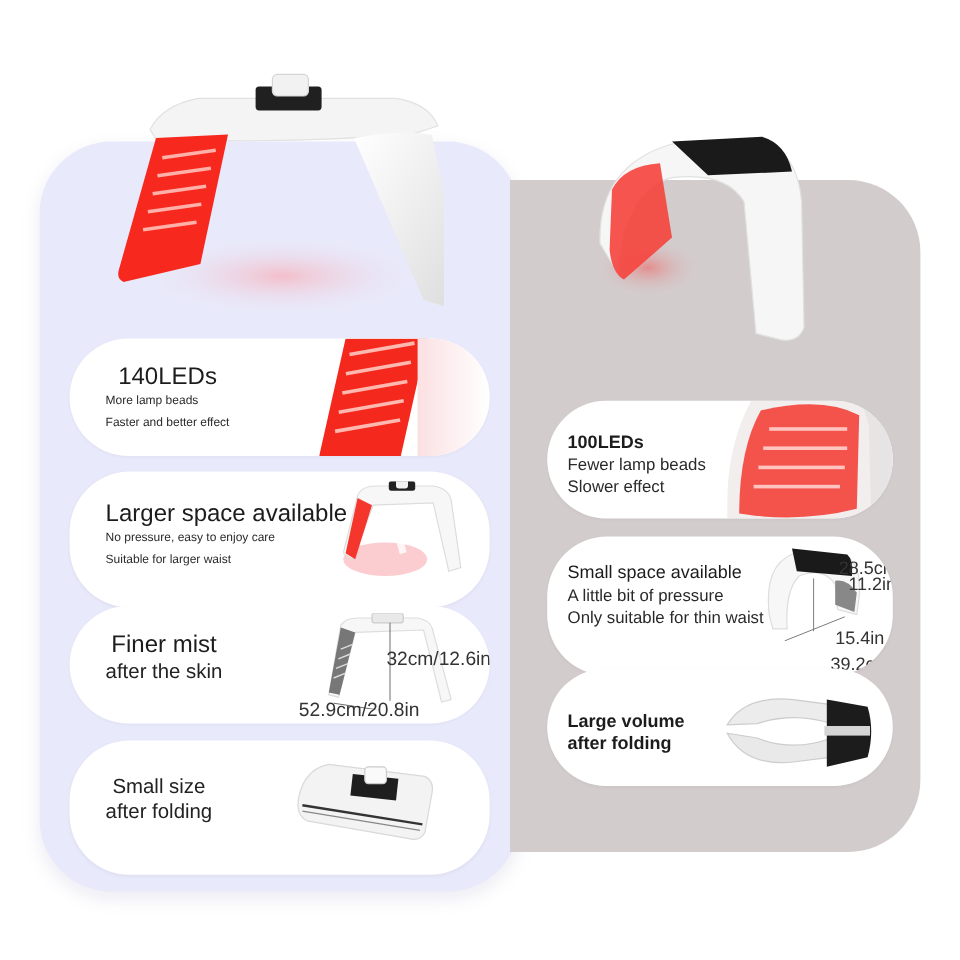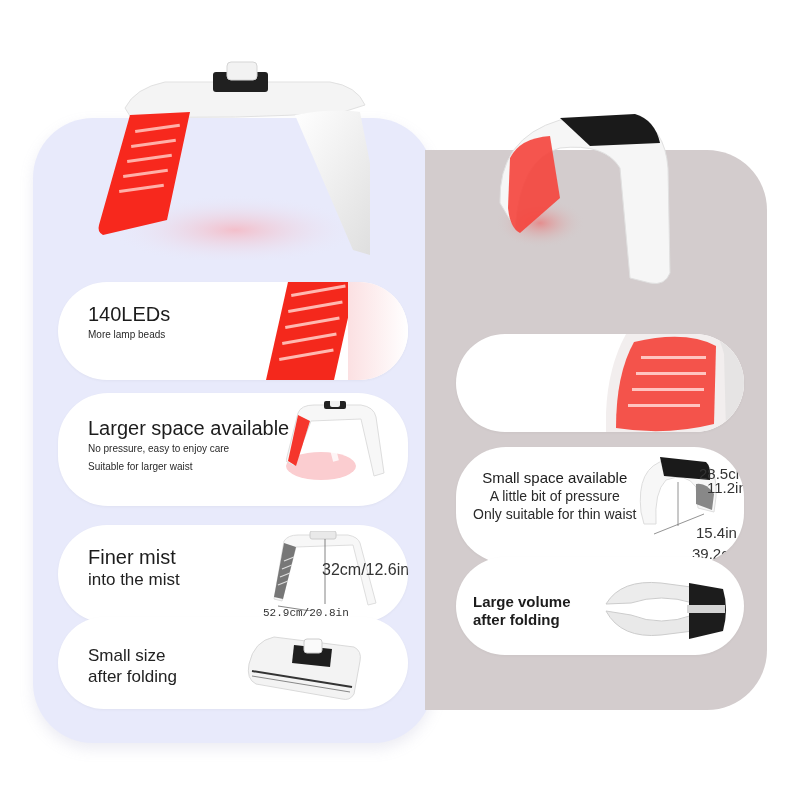--- a/index.html
+++ b/index.html
@@ -16,21 +16,21 @@
     position: absolute; left: 425px; top: 150px; width: 342px; height: 560px;
     background: #d3cccd; border-radius: 0 60px 60px 0;
   }
 
   
   .card {
     position: absolute; background: #ffffff; border-radius: 50px; overflow: hidden;
     box-shadow: 0 1px 3px rgba(0,0,0,0.04);
   }
   .card .text { position: absolute; left: 30px; }
-  .card .title { font-size: 20px; line-height: 23px; color: #1c1c1c; }
+  .card .title { font-size: 20px; line-height: 23px; color: #1c1c1c; text-align: center; }
   .card .line { font-size: 10px; line-height: 18px; color: #2a2a2a; }
   .card .big { font-size: 17px; line-height: 21px; color: #222; }
   .r-title { font-size: 15px; line-height: 18px; font-weight: bold; color: #1c1c1c; }
   .r-line { font-size: 14px; line-height: 18px; color: #2a2a2a; }
 
   .dim { position: absolute; font-size: 15px; color: #333; line-height: 12px; }
 
   
   .hero-left { position: absolute; left: 95px; top: 60px; width: 275px; height: 200px; }
   .hero-right { position: absolute; left: 490px; top: 108px; width: 185px; height: 180px; }
@@ -85,20 +85,21 @@
     <path d="M10 95 Q8 30 70 12 L145 8 Q175 20 178 60 L180 165 Q175 178 160 175 L140 170 L130 60 Q115 35 70 40 Q30 50 25 120 Z" fill="#f6f6f6" stroke="#e0e0e0"></path>
     <path d="M20 50 Q30 30 60 28 L70 90 L30 125 Q20 120 18 100 Z" fill="#f5443c" opacity="0.9"></path>
     <path d="M70 10 L145 6 Q165 12 170 35 L100 38 Z" fill="#1a1a1a"></path>
   </svg>
 </div>
 
 <div class="card" style="left:58px; top:282px; width:350px; height:98px;">
   <div class="text" style="top:21px;">
     <div class="title">140LEDs</div>
     <div class="line">More lamp beads</div>
+    <div class="line">Faster and better effect</div>
   </div>
   <div style="position:absolute; left:208px; top:0; width:100px; height:98px;">
     <svg width="100" height="98" viewBox="0 0 100 98">
       <path d="M22 0 L90 0 L68 98 L0 98 Z" fill="#f4281c"></path>
       <g fill="#ffb8b0">
         <rect x="25" y="12" width="55" height="3" transform="rotate(-10 25 12)"></rect>
         <rect x="22" y="28" width="55" height="3" transform="rotate(-10 22 28)"></rect>
         <rect x="19" y="44" width="55" height="3" transform="rotate(-10 19 44)"></rect>
         <rect x="16" y="60" width="55" height="3" transform="rotate(-10 16 60)"></rect>
         <rect x="13" y="76" width="55" height="3" transform="rotate(-10 13 76)"></rect>
@@ -119,77 +120,82 @@
       <ellipse cx="35" cy="65" rx="35" ry="14" fill="#fbcdd0"></ellipse>
       <path d="M12 12 Q15 4 28 4 L75 4 Q88 6 90 16 L98 72 L88 75 L75 18 L25 20 L8 65 L0 60 Z" fill="#f7f7f7" stroke="#ddd"></path>
       <path d="M12 14 L24 20 L10 65 L2 60 Z" fill="#f5362c"></path>
       <rect x="38" y="0" width="22" height="8" rx="2" fill="#222"></rect>
       <rect x="44" y="-2" width="10" height="8" rx="2" fill="#f2f2f2"></rect>
       <path d="M46 22 Q44 40 50 60" stroke="#ffffff" stroke-width="6" fill="none" opacity="0.8"></path>
     </svg>
   </div>
 </div>
 
-<div class="card" style="left:58px; top:505px; width:350px; height:98px;margin-top:20px;">
+<div class="card" style="left:58px; top:505px; width:350px; height:98px;">
   <div class="text" style="top:21px;">
     <div class="title">Finer mist</div>
-    <div class="big">into the mist</div>
+    <div class="big">after the skin</div>
   </div>
   <div style="position:absolute; left:200px; top:6px; width:140px; height:80px;">
     <svg width="140" height="80" viewBox="0 0 140 80">
       <path d="M26 10 Q30 4 40 4 L90 4 Q100 6 102 12 L118 72 L110 74 L95 14 L38 16 L24 70 L16 68 Z" fill="#f7f7f7" stroke="#ddd"></path>
       <path d="M26 12 L38 16 L25 68 L16 66 Z" fill="#777"></path>
       <g stroke="#ddd" stroke-width="1.2">
         <line x1="26" y1="30" x2="36" y2="26"></line>
           <line x1="24" y1="38" x2="34" y2="34"></line>
         <line x1="22" y1="46" x2="32" y2="42"></line>
           <line x1="20" y1="54" x2="30" y2="50"></line>
       </g>
       <rect x="52" y="0" width="26" height="8" rx="2" fill="#e9e9e9" stroke="#ccc"></rect>
       <line x1="67" y1="8" x2="67" y2="73" stroke="#666" stroke-width="0.8"></line>
       <line x1="20" y1="75" x2="112" y2="89" stroke="#666" stroke-width="0.8"></line>
     </svg>
   </div>
   <div class="dim" style="left:264px; top:39px; font-size:16px;">32cm/12.6in</div>
-  <div class="dim" style="left:205px; top:82px; font-size:11px;font-family:Liberation Mono, monospace;">52.9cm/20.8in</div>
-</div>
-
-<div class="card" style="left:58px; top:617px; width:350px; height:92px;">
+  <div class="dim" style="left:191px; top:82px; font-size:16px;">52.9cm/20.8in</div>
+</div>
+
+<div class="card" style="left:58px; top:617px; width:350px; height:112px;text-align:center;">
   <div class="text" style="top:28px;">
     <div class="big">Small size</div>
     <div class="big">after folding</div>
   </div>
   <div style="position:absolute; left:186px; top:12px; width:120px; height:75px;">
     <svg width="120" height="75" viewBox="0 0 120 75">
       <path d="M5 35 Q10 12 30 8 L110 18 Q118 22 116 32 L110 65 Q106 72 98 70 L12 55 Q2 50 5 35 Z" fill="#f3f3f3" stroke="#d9d9d9"></path>
       <path d="M8 42 L108 58" stroke="#333" stroke-width="2"></path>
       <path d="M8 47 L106 63" stroke="#888" stroke-width="1"></path>
       <path d="M50 16 L88 20 L86 38 L48 34 Z" fill="#1e1e1e"></path>
       <rect x="60" y="10" width="18" height="14" rx="3" fill="#fafafa" stroke="#ccc"></rect>
     </svg>
   </div>
 </div>
 
 <div class="card" style="left:456px; top:334px; width:288px; height:98px;">
+  <div class="text" style="left:17px; top:26px;">
+    <div class="r-title">100LEDs</div>
+    <div class="r-line">Fewer lamp beads</div>
+    <div class="r-line">Slower effect</div>
+  </div>
   <div style="position:absolute; left:150px; top:0; width:138px; height:98px;">
     <svg width="138" height="98" viewBox="0 0 138 98">
       <path d="M20 0 L138 0 L138 98 L0 98 Q-2 40 20 0 Z" fill="#f2eeee"></path>
       <path d="M28 8 Q80 -4 110 12 L108 90 Q60 102 10 94 Q10 40 28 8 Z" fill="#f4534b"></path>
       <g fill="#ffc4c0">
         <rect x="35" y="22" width="65" height="3"></rect>
         <rect x="30" y="38" width="70" height="3"></rect>
         <rect x="26" y="54" width="72" height="3"></rect>
         <rect x="22" y="70" width="72" height="3"></rect>
       </g>
       <path d="M110 0 Q138 10 138 40 L138 98 L120 98 L118 20 Q115 8 110 0 Z" fill="#e6e4e4"></path>
     </svg>
   </div>
 </div>
 
-<div class="card" style="left:456px; top:447px; width:288px; height:116px;text-align:center;">
+<div class="card" style="left:456px; top:447px; width:288px; height:116px;">
   <div class="text" style="left:17px; top:22px;">
     <div class="r-title" style="font-weight:normal; font-size:15px;">Small space available</div>
     <div class="r-line">A little bit of pressure</div>
     <div class="r-line">Only suitable for thin waist</div>
   </div>
   <div style="position:absolute; left:180px; top:5px; width:90px; height:88px;">
     <svg width="90" height="88" viewBox="0 0 90 88">
       <path d="M5 60 Q0 15 30 8 L70 12 Q82 20 80 45 L78 60 L62 56 L60 35 Q50 20 30 28 Q18 40 20 72 L8 72 Z" fill="#f7f7f7" stroke="#ddd"></path>
       <path d="M24 5 L70 10 Q75 14 74 28 L28 24 Z" fill="#1a1a1a"></path>
       <path d="M60 32 Q70 30 78 42 L76 58 L60 52 Z" fill="#888"></path>

